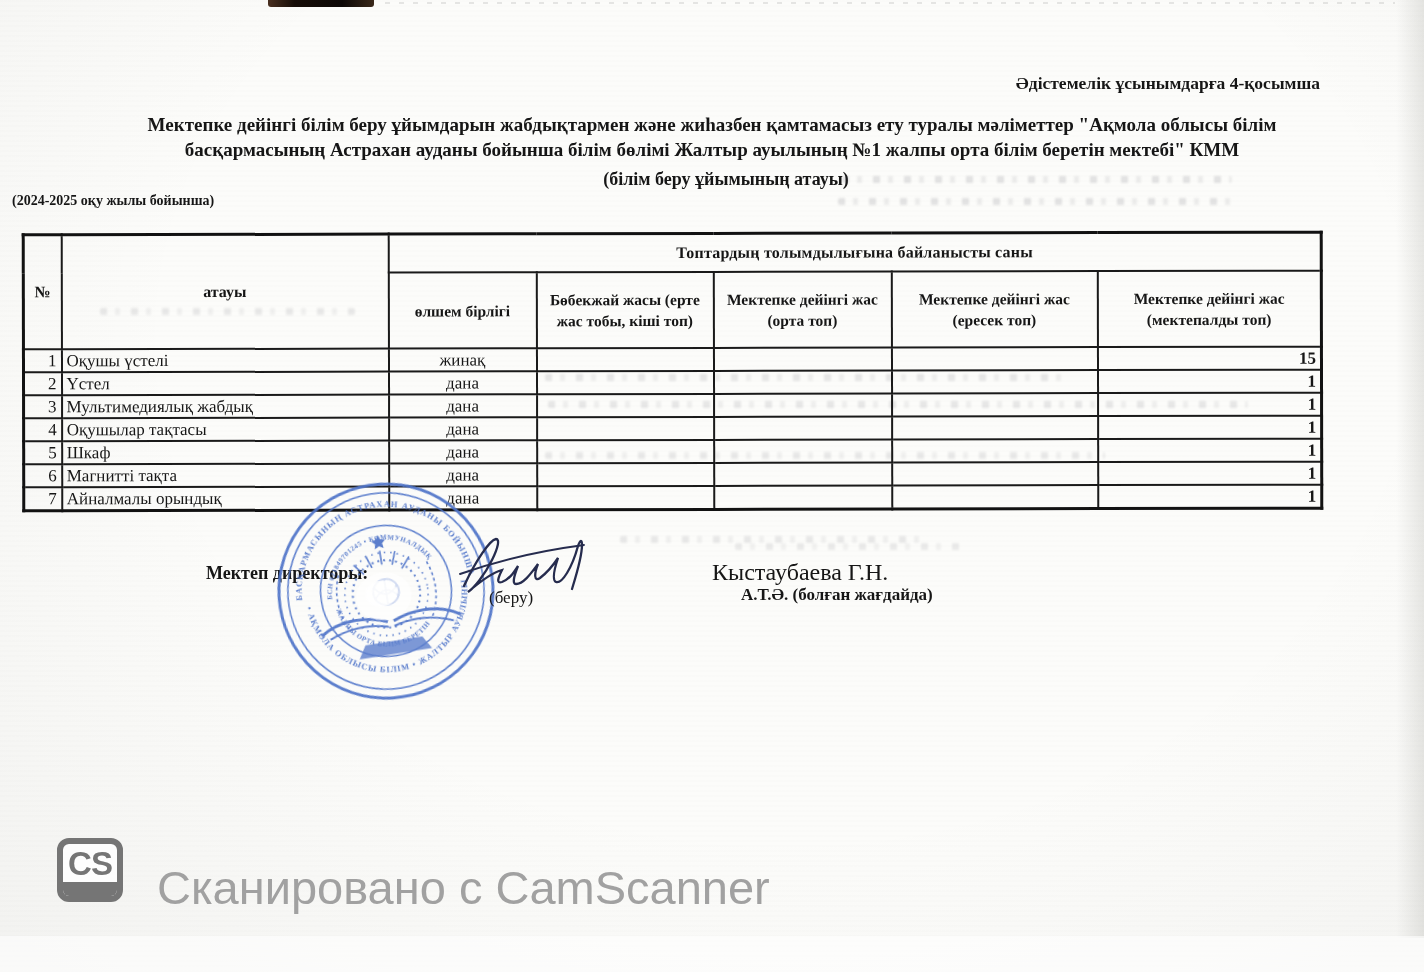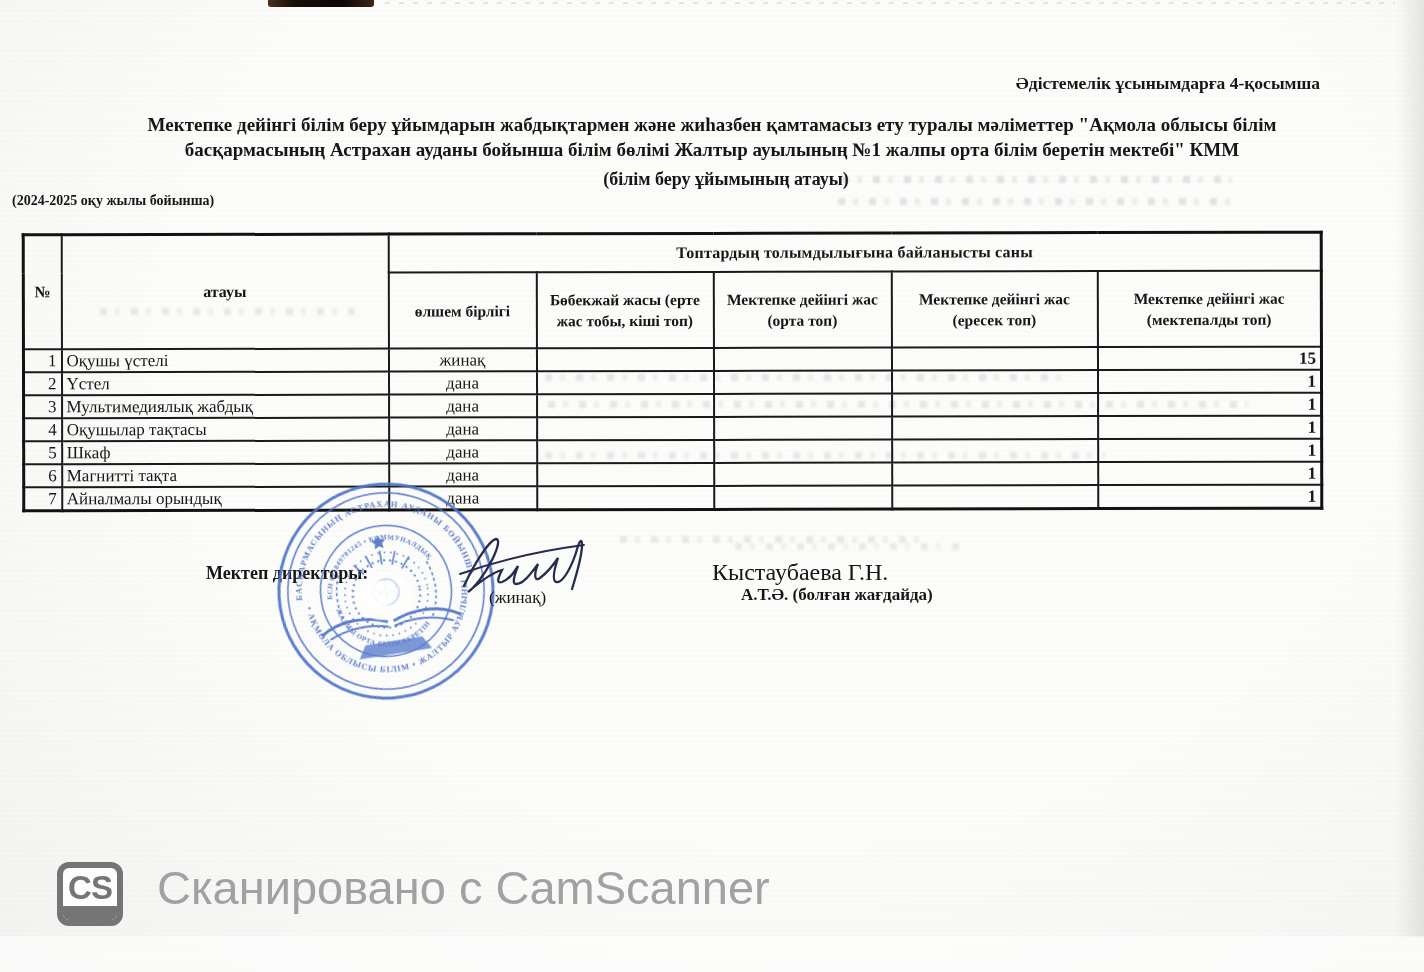--- a/index.html
+++ b/index.html
@@ -66,21 +66,21 @@
   .fullname-note{position:absolute;left:741px;top:585px;font-weight:bold;font-size:17px;white-space:nowrap;}
 
   .stamp-wrap{
     position:absolute;left:272px;top:477px;width:228px;height:228px;
     transform:rotate(-9deg);opacity:.92;filter:blur(.4px);
   }
   .sig-wrap{position:absolute;left:452px;top:532px;width:150px;height:70px;}
 
   
   .cs-logo{
-    position:absolute;left:57px;top:862px;width:66px;height:64px;box-sizing:border-box;
+    position:absolute;left:57px;top:838px;width:66px;height:64px;box-sizing:border-box;
     border:6px solid #757575;border-radius:12px;background:#fdfdfd;overflow:hidden;
   }
   .cs-text{display:block;text-align:center;font-family:"Liberation Sans",sans-serif;
     font-weight:bold;font-size:33px;line-height:40px;color:#757575;letter-spacing:-1px;}
   .cs-base{position:absolute;bottom:0;left:0;right:0;height:14px;background:#757575;}
   .scan-caption{
     position:absolute;left:141px;top:860px;
     font-family:"Liberation Sans",sans-serif;font-size:47px;color:#a1a1a1;white-space:nowrap;margin-left:16px;
   }
   .bottom-band{position:absolute;left:0;right:0;bottom:0;height:36px;background:rgba(255,255,255,.6);}
@@ -252,21 +252,21 @@
 
 <div class="sig-wrap">
   <svg viewBox="0 0 150 70" width="150" height="70">
     <g stroke="#262c4e" fill="none" stroke-width="2.3" stroke-linecap="round">
       <path d="M12 54 C24 28 38 8 44 7 C48 7 46 16 40 28 C32 44 22 56 16 60 C30 48 42 40 50 38 C46 46 44 52 50 50 C58 47 62 40 66 34 C62 44 60 52 64 52 C72 52 80 40 86 32 C82 42 82 50 88 46 C96 40 102 32 106 26 C102 38 100 48 104 50 C110 52 120 36 126 14 C128 8 130 7 130 13 C130 25 124 44 120 57"></path>
       <path d="M8 42 C42 30 86 19 132 13" stroke-width="1.9"></path>
     </g>
   </svg>
 </div>
 
-<div class="koly-label">(жинақ)</div>
+<div class="koly-label">(беру)</div>
 <div class="director-name">Кыстаубаева Г.Н.</div>
 <div class="fullname-note">А.Т.Ә. (болған жағдайда)</div>
 
 <div class="cs-logo">
   <span class="cs-text">CS</span>
   <div class="cs-base"></div>
 </div>
 <div class="scan-caption">Сканировано с CamScanner</div>
 
 </body></html>

